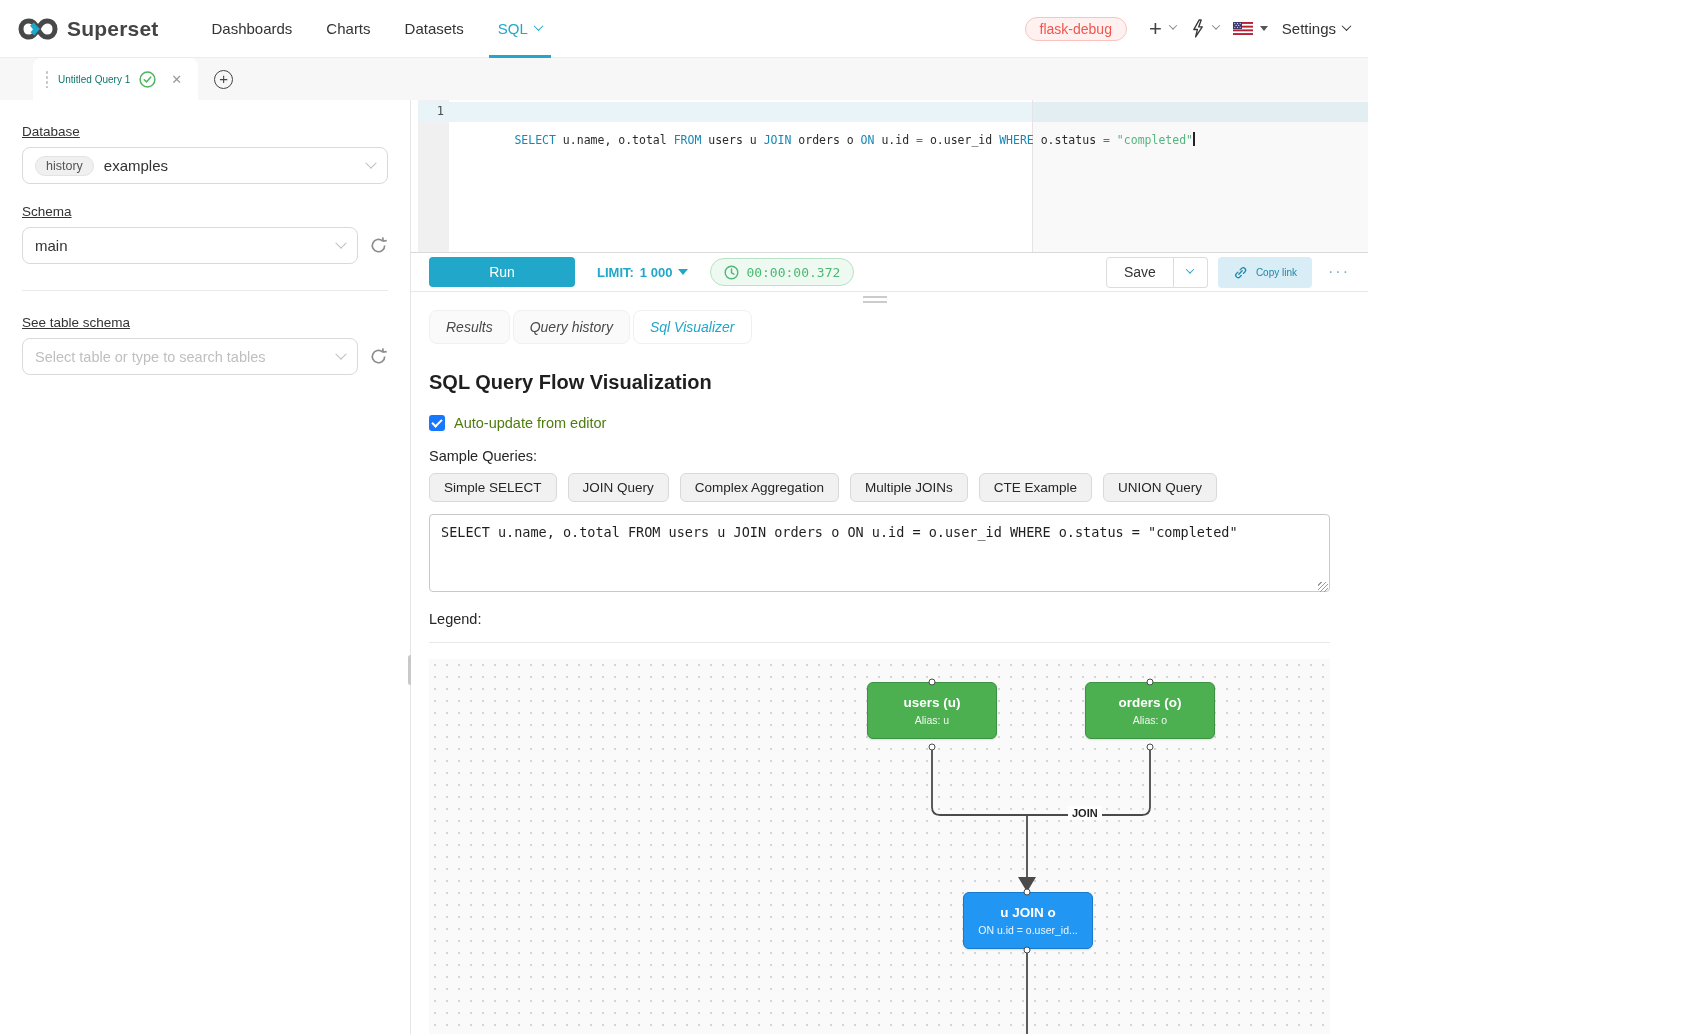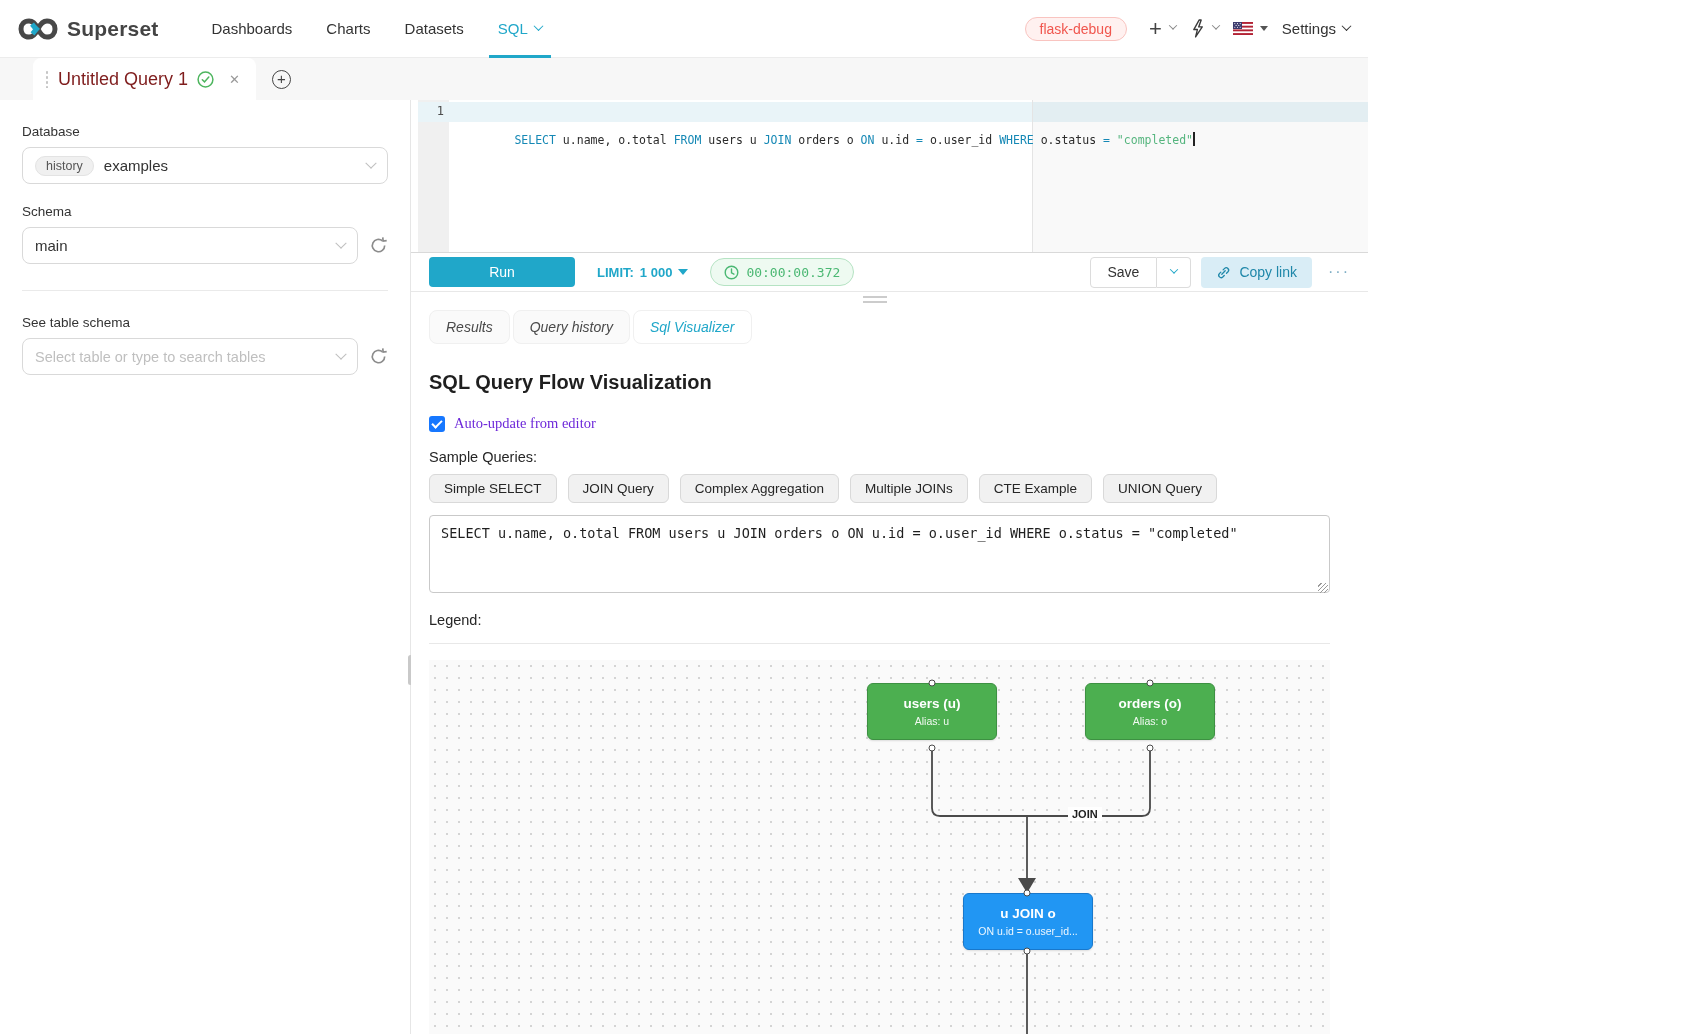--- a/index.html
+++ b/index.html
@@ -32,33 +32,33 @@
               border-top:5px solid #555; display:inline-block; }
   .settings { display:flex; align-items:center; font-size:15px; color:#333; cursor:pointer; }
 
   
   .tabstrip { height:42px; background:#f7f7f7; display:flex; align-items:stretch; padding-left:33px; }
   .qtab { background:#fff; border-radius:8px 8px 0 0; display:flex; align-items:center;
           padding:0 16px 0 12px; gap:9px; }
   .drag-dots { width:4px; height:18px;
           background-image:radial-gradient(circle, #c6c6c6 1.1px, transparent 1.2px);
           background-size:4px 5px; }
-  .qtab-label { color:#7f1d1d; font-size:18px; }
+  .qtab-label { color:#0f766e; font-size:10px; }
   .qtab-close { color:#999; font-size:13px; margin-left:6px; cursor:pointer; }
   .newtab-btn { display:flex; align-items:center; padding:0 16px; cursor:pointer; }
   .circle-plus { width:19px; height:19px; border:1.6px solid #444; border-radius:50%;
           color:#444; font-size:15px; line-height:16px; text-align:center; }
 
   
   .workspace { display:flex; height:934px; }
 
   
   .sidebar { width:411px; border-right:1px solid #e6e6e6; position:relative;
              padding:24px 22px 0 22px; background:#fff; flex:none; }
-  .fld-label { font-size:13.5px; color:#333; margin-bottom:8px; }
+  .fld-label { font-size:13.5px; color:#333; margin-bottom:8px;text-decoration:underline; }
   .select-row { display:flex; align-items:center; gap:11px; margin-bottom:20px; }
   .select { flex:1; height:37px; border:1px solid #d9d9d9; border-radius:8px; background:#fff;
             display:flex; align-items:center; padding:0 12px; gap:10px; cursor:pointer; }
   .select .sel-caret { margin-left:auto; color:#bfbfbf; width:8px; height:8px;
             border-right:1.4px solid currentColor; border-bottom:1.4px solid currentColor;
             display:inline-block; transform:rotate(45deg) translate(-2px,-2px); }
   .engine-pill { background:#f0f0f0; border:1px solid #e3e3e3; border-radius:12px;
             font-size:12.5px; color:#555; padding:2px 10px; }
   .sel-value { font-size:15px; color:#333; }
   .sel-placeholder { font-size:14.5px; color:#bfbfbf; }
@@ -101,40 +101,40 @@
              color:#4bb873; font-family:"DejaVu Sans Mono","Liberation Mono",monospace; font-size:13px; }
   .toolbar-right { margin-left:auto; display:flex; align-items:center; gap:10px; }
   .save-group { display:flex; }
   .save-btn { height:31px; padding:0 17px; background:#fff; border:1px solid #dcdcdc;
              border-radius:4px 0 0 4px; font-size:14px; color:#333; font-family:inherit; cursor:pointer; }
   .save-caret-btn { width:34px; height:31px; background:#fff; border:1px solid #dcdcdc; border-left:none;
              border-radius:0 4px 4px 0; display:flex; align-items:center; justify-content:center;
              color:#20a7c9; cursor:pointer; }
   .save-caret-btn .caret { margin:0 0 2px 0; width:6px; height:6px; }
   .copylink-btn { height:31px; display:flex; align-items:center; gap:8px; padding:0 15px;
-             background:#d9edf6; border:none; border-radius:4px; color:#1e87a9; font-size:14px;
+             background:#d9edf6; border:none; border-radius:4px; color:#1e87a9; font-size:10px;
              font-family:inherit; cursor:pointer; }
   .more-dots { color:#7faec5; font-size:16px; letter-spacing:2px; margin-left:6px; cursor:pointer; }
 
   
   .south { flex:1; display:flex; flex-direction:column; position:relative; background:#fff; min-height:0; }
   .pane-handle { position:absolute; top:4px; left:452px; width:24px; cursor:row-resize; }
   .pane-handle i { display:block; height:2px; background:#cccccc; margin-bottom:3px; }
   .south-tabs { display:flex; gap:3px; padding:18px 0 0 18px;font-style:italic; }
   .stab { padding:8px 16px; font-size:14px; color:#4a4a4a; background:#fafafa;
           border:1px solid #f0f0f0; border-radius:8px; cursor:pointer; }
   .stab.active { background:#fff; color:#20a7c9; border-color:#f0f0f0; }
 
   .content { padding:0 38px 0 18px; flex:1; min-height:0; }
   .viz-title { font-size:20px; font-weight:bold; color:#1f1f1f; margin-top:27px; }
   .chk-row { display:flex; align-items:center; gap:9px; margin-top:21px; cursor:pointer; }
   .checkbox { width:16px; height:16px; background:#1677ff; border-radius:3px; position:relative; }
   .checkbox::after { content:""; position:absolute; left:5px; top:2px; width:4px; height:8px;
           border-right:2px solid #fff; border-bottom:2px solid #fff; transform:rotate(45deg); }
-  .chk-label { font-size:14.5px; color:#6d28d9;font-family:Liberation Serif, serif; }
+  .chk-label { font-size:14.5px; color:#4d7c0f; }
   .samples-label { font-size:14.5px; color:#262626; margin-top:17px; }
   .sample-btns { display:flex; gap:11px; margin-top:9px; }
   .sample-btn { padding:6px 14px; font-size:13.5px; color:#262626; background:#f1f1f1;
           border:1px solid #d9d9d9; border-radius:6px; font-family:inherit; cursor:pointer; }
   .sql-box-wrap { position:relative; margin-top:12px; }
   .sql-box { width:100%; height:78px; border:1px solid #c9c9c9; border-radius:4px;
           padding:9px 11px; font-family:"DejaVu Sans Mono","Liberation Mono",monospace;
           font-size:13.5px; color:#1f1f1f; resize:none; }
   .resize-grip { position:absolute; right:2px; bottom:4px; width:10px; height:10px; pointer-events:none;
           background:repeating-linear-gradient(135deg, transparent 0 2px, #9a9a9a 2px 3px); }

